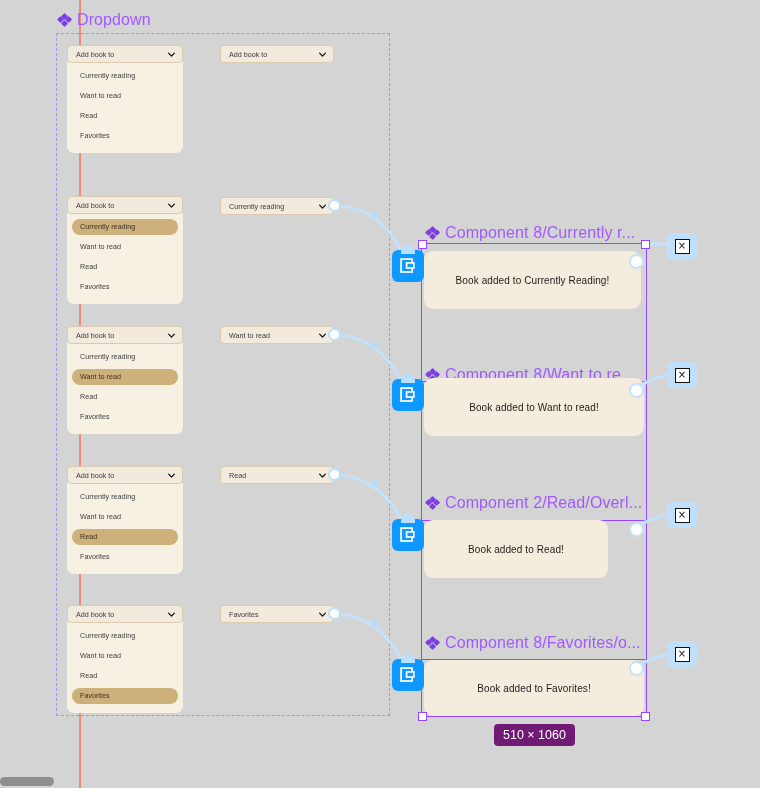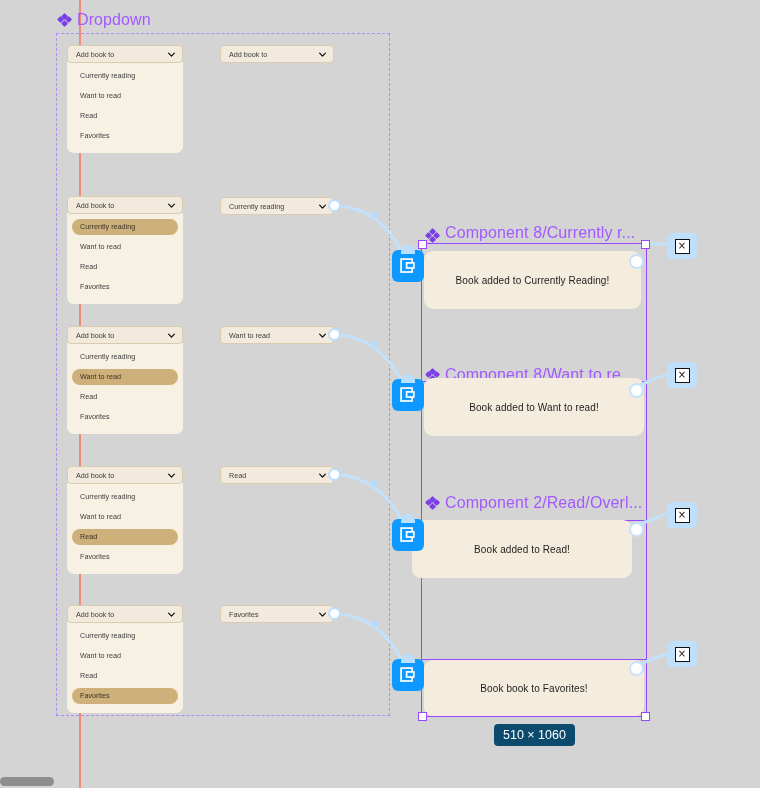--- a/index.html
+++ b/index.html
@@ -211,21 +211,21 @@
     justify-content: center;
     font-size: 10px;
     line-height: 1;
     color: #111;
     font-family: "DejaVu Sans", sans-serif;
   }
 
   
   .size-badge {
     position: absolute;
-    background: #0c4a6e;
+    background: #701a75;
     color: #fff;
     font-size: 12.5px;
     border-radius: 4px;
     padding: 4px 9px;
     white-space: nowrap;
     z-index: 10;
   }
 
   
   .scroll-h {
@@ -395,21 +395,21 @@
 
   <div class="conn-dot" style="left:328px; top:328px;"></div>
   <div class="conn-mid" style="left:371px; top:341px;"></div>
 
   <div class="conn-dot" style="left:328px; top:468px;"></div>
   <div class="conn-mid" style="left:371px; top:480px;"></div>
 
   <div class="conn-dot" style="left:328px; top:607px;"></div>
   <div class="conn-mid" style="left:371px; top:620px;"></div>
 
-  <div class="frame-title" style="left:426px; top:224px;align-items:flex-end;">
+  <div class="frame-title" style="left:426px; top:224px;">
     <span class="comp-icon">
       <i class="n"></i>
         <i class="s"></i>
         <i class="w"></i>
         <i class="e"></i>
     </span>
     <span class="label">Component 8/Currently r...</span>
   </div>
   <div class="ovl-frame" style="left:421px; top:243px; width:226px; height:139px;"></div>
   <div class="ovl-toast" style="left:424px; top:251px; width:217px; height:58px;">
@@ -455,38 +455,47 @@
   <div class="frame-title" style="left:426px; top:494px;">
     <span class="comp-icon">
       <i class="n"></i>
         <i class="s"></i>
         <i class="w"></i>
         <i class="e"></i>
     </span>
     <span class="label">Component 2/Read/Overl...</span>
   </div>
   <div class="ovl-frame" style="left:421px; top:520px; width:226px; height:140px;"></div>
-  <div class="ovl-toast" style="left:412px; top:520px; width:220px; height:58px;">
+  <div class="ovl-toast" style="left:424px; top:520px; width:184px; height:58px;">
     <span>Book added to Read!</span>
   </div>
   <div class="act-node" style="left:392px; top:519px;">
     <div class="act-tab"></div>
     <svg width="19" height="19" viewBox="0 0 20 20">
       <rect x="2.2" y="2.2" width="11.6" height="13.6" fill="none" stroke="#fff" stroke-width="1.8"></rect>
       <rect x="8.0" y="6.2" width="7.6" height="5.4" fill="#0d99ff" stroke="#fff" stroke-width="1.8"></rect>
     </svg>
   </div>
   <div class="conn-dot big" style="left:629px; top:522px;"></div>
   <div class="close-chip" style="left:667px; top:502px;">
     <span class="box">×</span>
   </div>
 
+  <div class="frame-title" style="left:426px; top:634px;">
+    <span class="comp-icon">
+      <i class="n"></i>
+        <i class="s"></i>
+        <i class="w"></i>
+        <i class="e"></i>
+    </span>
+    <span class="label">Component 8/Favorites/o...</span>
+  </div>
   <div class="ovl-frame" style="left:421px; top:659px; width:226px; height:58px;"></div>
   <div class="ovl-toast" style="left:424px; top:660px; width:220px; height:56px;">
-    <span>Book book to Favorites!</span>
+    <span>Book added to Favorites!</span>
   </div>
   <div class="act-node" style="left:392px; top:659px;">
     <div class="act-tab"></div>
     <svg width="19" height="19" viewBox="0 0 20 20">
       <rect x="2.2" y="2.2" width="11.6" height="13.6" fill="none" stroke="#fff" stroke-width="1.8"></rect>
       <rect x="8.0" y="6.2" width="7.6" height="5.4" fill="#0d99ff" stroke="#fff" stroke-width="1.8"></rect>
     </svg>
   </div>
   <div class="conn-dot big" style="left:629px; top:661px;"></div>
   <div class="close-chip" style="left:667px; top:641px;">

